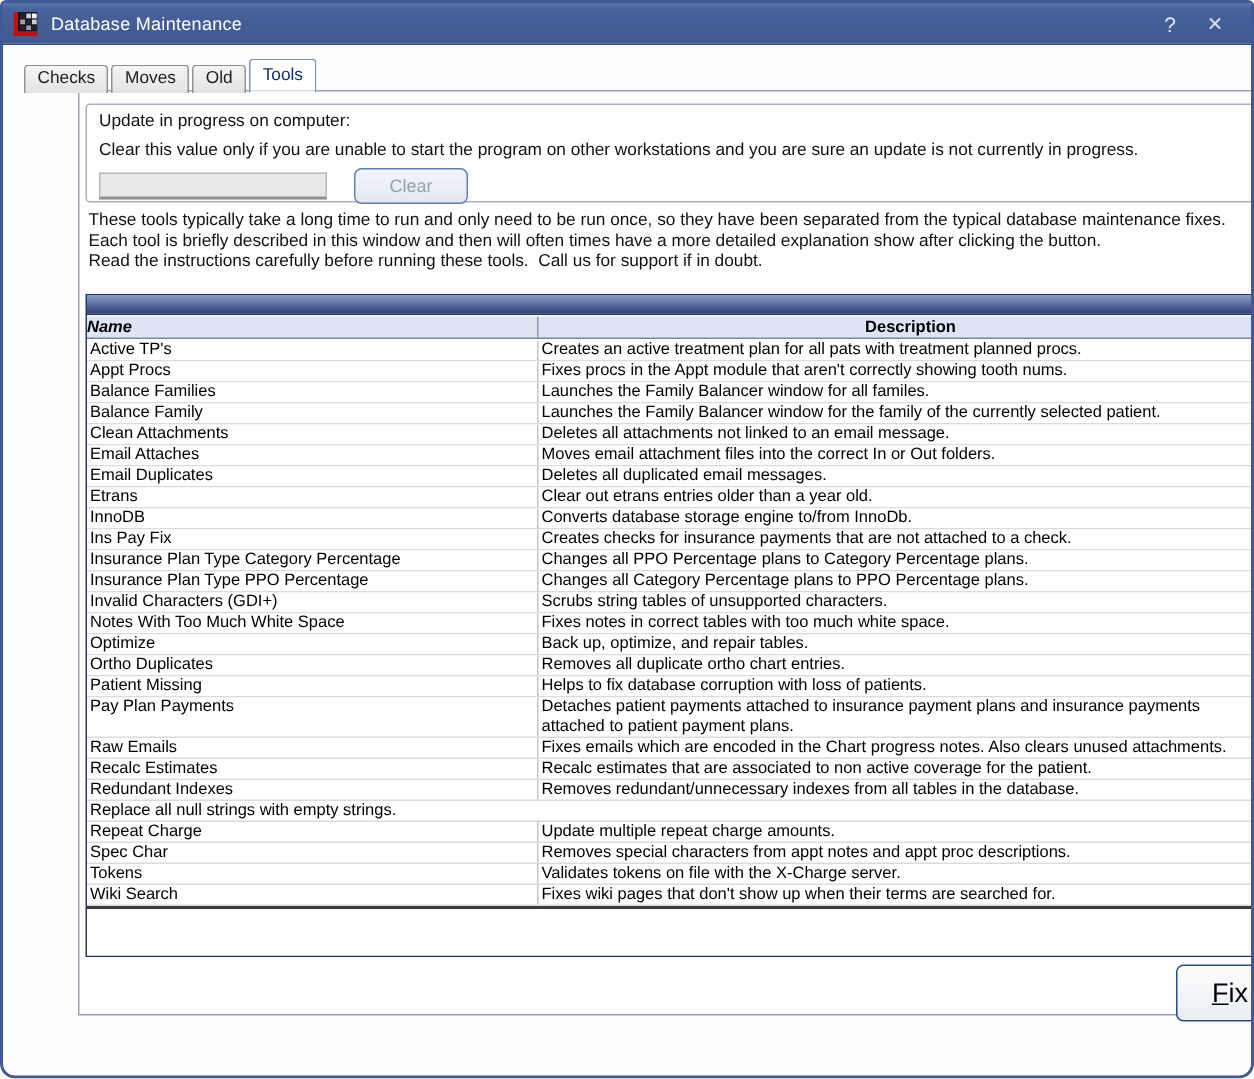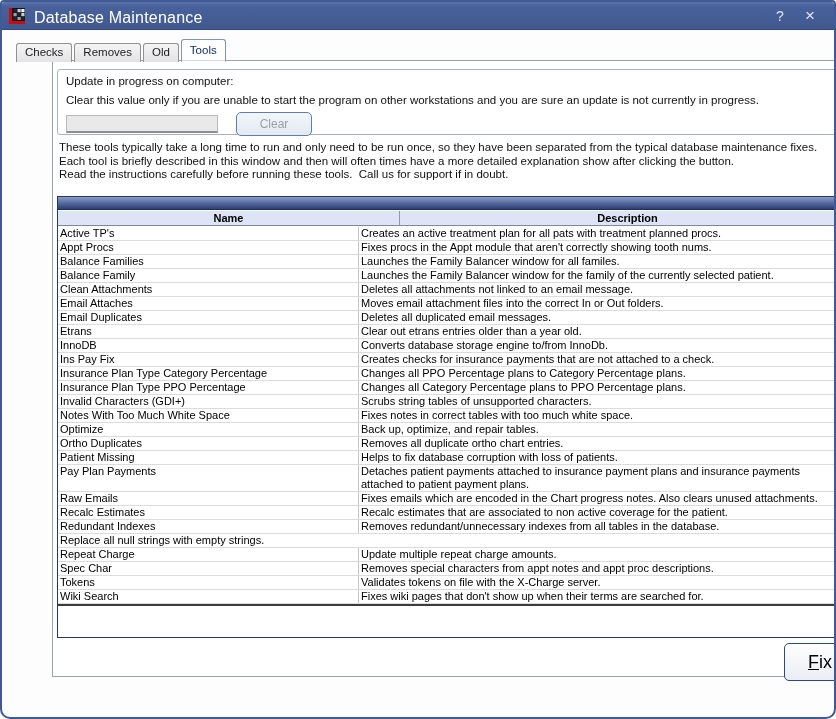--- a/index.html
+++ b/index.html
@@ -16,21 +16,21 @@
 
   
   .titlebar {
     position: absolute; left: 0; top: 0; right: 0; height: 28px;
     background: linear-gradient(#5b74a6 0%, #47619c 18%, #42598f 100%);
     border-bottom: 1px solid #34497c;
   }
   .app-icon { position: absolute; left: 7px; top: 6px; width: 16px; height: 16px; }
   .title-text {
     position: absolute; left: 32px; top: 7px;
-    color: #ffffff; font-size: 16px; letter-spacing: 0.2px;
+    color: #ffffff; font-size: 12px; letter-spacing: 0.2px;
   }
   .cap-btn {
     position: absolute; top: 3px; width: 24px; height: 22px;
     color: #dfe6f2; text-align: center; font-size: 14px; line-height: 22px;
     cursor: default;
   }
   .cap-help  { right: 42px; }
   .cap-close { right: 12px; font-size: 17px; }
 
   
@@ -89,21 +89,21 @@
   .grid-band {
     position: absolute; left: 0; top: 0; right: 0; height: 13px;
     background: linear-gradient(#8b9cc4, #52679c 55%, #2c4070);
     border-bottom: 1px solid #1d2f5c;
   }
   .grid-header {
     position: absolute; left: 0; top: 14px; right: 0; height: 15px;
     background: #dce4f5; border-bottom: 1px solid #7b87a3;
     display: flex; font-size: 11px; font-weight: bold; color: #000;
   }
-  .grid-header .h-name { width: 342px; text-align: center; line-height: 14px; border-right: 1px solid #8e98b0; }
+  .grid-header .h-name { width: 301px; text-align: left; line-height: 14px; border-right: 1px solid #8e98b0; font-style: italic; }
   .grid-header .h-desc { flex: 1; text-align: center; line-height: 14px; }
   .grid-inner {
     position: absolute; left: 0; top: 30px; right: 17px; bottom: 0;
     overflow: hidden; background: #ffffff;
   }
   .grid-row { display: flex; border-bottom: 1px solid #dcdcdc; background: #fff; }
   .cell { font-size: 11px; line-height: 13px; color: #000; padding: 0 1px 0 2px; }
   .cell-name { width: 301px; flex: 0 0 301px; border-right: 1px solid #c6c6c6; }
   .cell-desc { flex: 1; }
   .grid-endline { height: 2px; background: #3c3c3c; }
@@ -148,21 +148,21 @@
         <rect x="12.3" y="9" width="3.2" height="3" fill="#20242c"></rect>
         <rect x="0" y="0" width="3" height="16" fill="#cc0b0b"></rect>
         <rect x="0" y="13" width="16" height="3" fill="#cc0b0b"></rect>
       </svg>
     </span>
     <span class="title-text">Database Maintenance</span>
     <span class="cap-btn cap-help">?</span>
     <span class="cap-btn cap-close">×</span>
   </div>
 
-  <div class="tabstrip" id="tabstrip"><span class="tab">Checks</span><span class="tab">Removes</span><span class="tab">Old</span><span class="tab active">Tools</span></div>
+  <div class="tabstrip" id="tabstrip"><span class="tab">Checks</span><span class="tab">Moves</span><span class="tab">Old</span><span class="tab active">Tools</span></div>
 
   <div class="tabpage">
 
     <div class="groupbox">
       <div class="gb-label">Update in progress on computer:</div>
       <div class="gb-desc">Clear this value only if you are unable to start the program on other workstations and you are sure an update is not currently in progress.</div>
       <input class="gb-input" disabled="" value="" style="">
       <button class="clear-btn" disabled="">Clear</button>
     </div>
 

